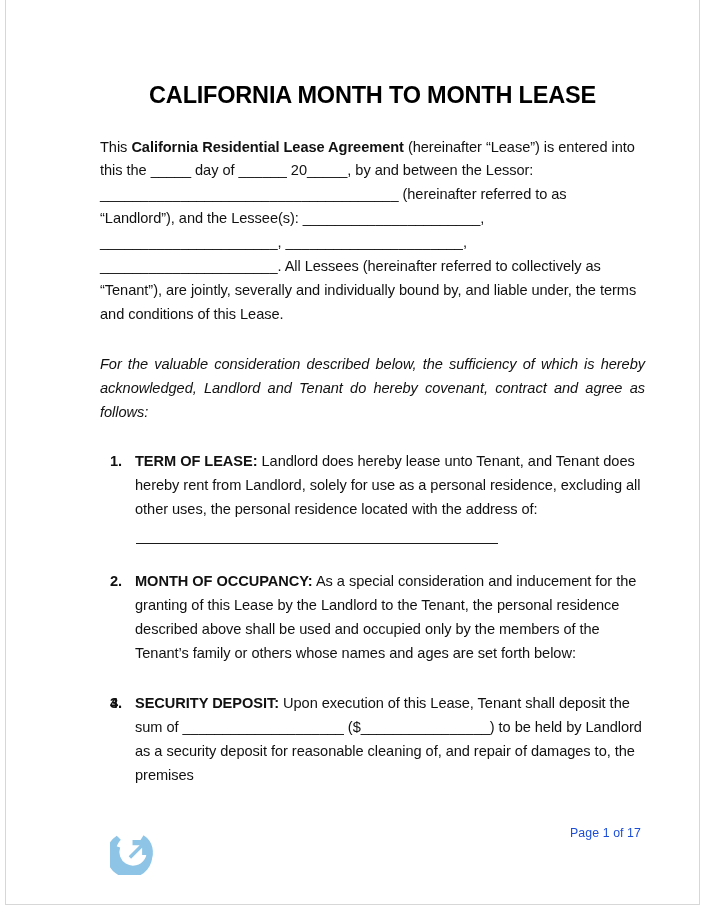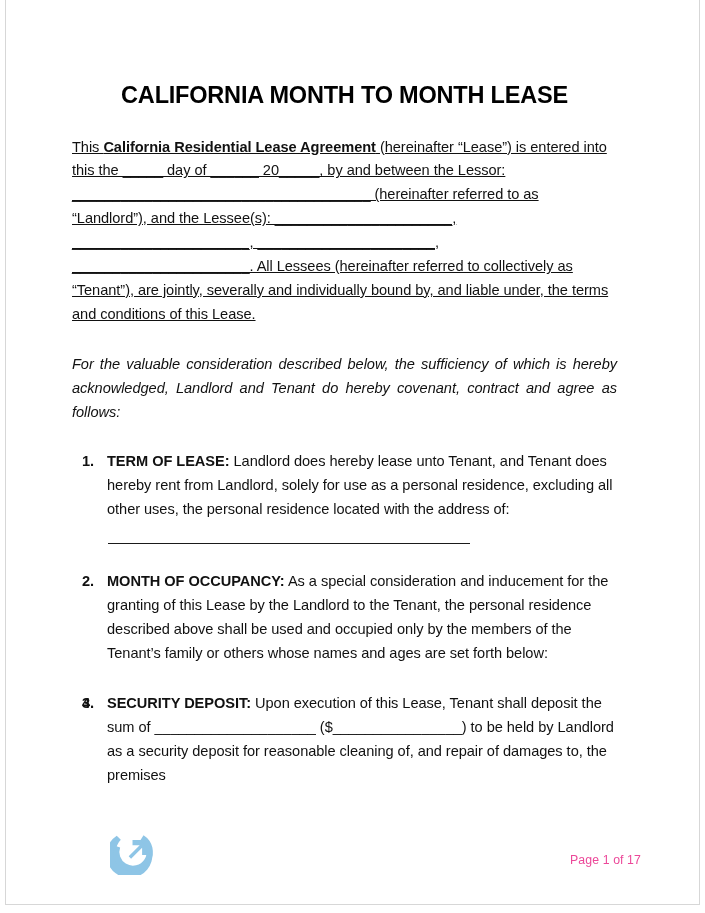--- a/index.html
+++ b/index.html
@@ -22,21 +22,21 @@
     height: 905px;
     background: #ffffff;
     border: 1px solid #d7d7d7;
     border-top: none;
     box-sizing: border-box;
     overflow: hidden;
   }
 
   .doc-body {
     position: absolute;
-    left: 66px;
+    left: 94px;
     top: 0;
     width: 545px;
   }
 
   .doc-title {
     font-size: 23.5px;
     font-weight: bold;
     color: #000000;
     text-align: center;
     letter-spacing: -0.2px;
@@ -58,21 +58,20 @@
     text-align: justify;
     text-justify: inter-word;
   }
 
   .para b, .para strong {
     font-weight: bold;
   }
 
   .block-intro {
     margin-top: 28px;
-    text-decoration: underline;
   }
 
   .block-consideration {
     margin-top: 26px;
     font-style: italic;
   }
 
   
   .sections {
     margin: 0;
@@ -125,23 +124,23 @@
     position: absolute;
     left: 104px;
     top: 3px;
     width: 46px;
     height: 46px;
   }
 
   .page-label {
     position: absolute;
     right: 60px;
-    top: 27px;
+    top: 0;
     font-size: 12.3px;
-    color: #ec4899;
+    color: #1d4ed8;
     letter-spacing: 0.1px;
   }
 </style>
 </head>
 <body>
 
 <div class="page-sheet">
 
   <div class="doc-body">
 

